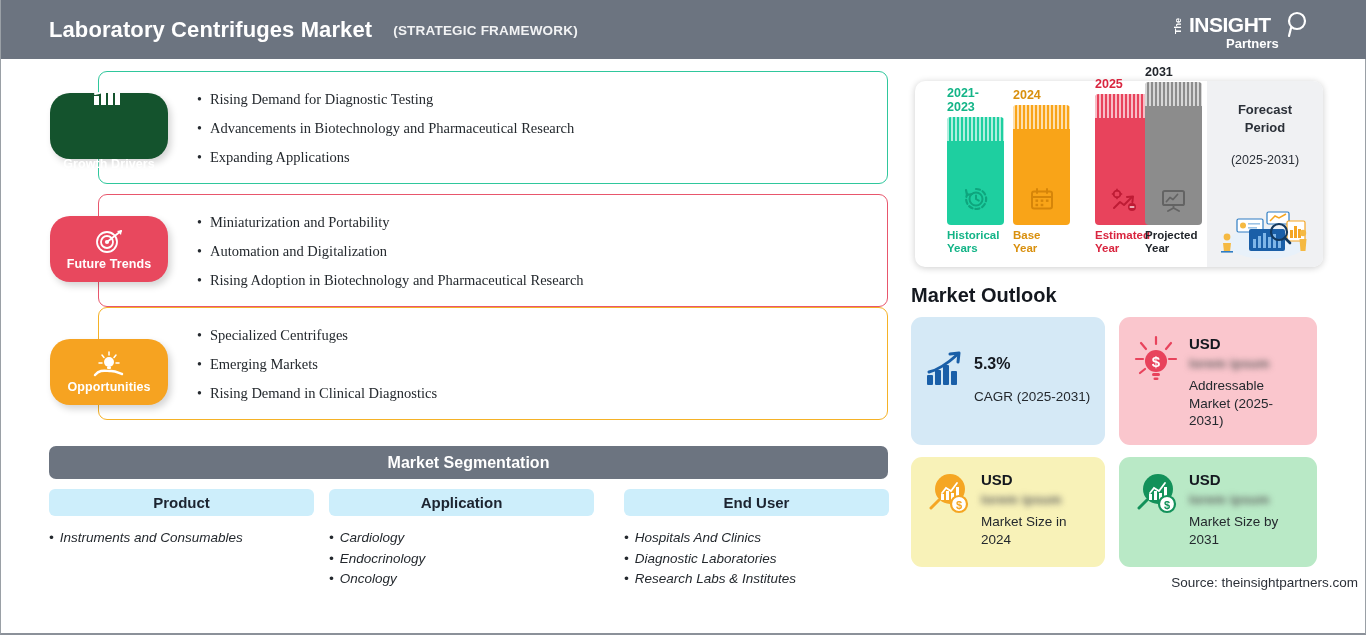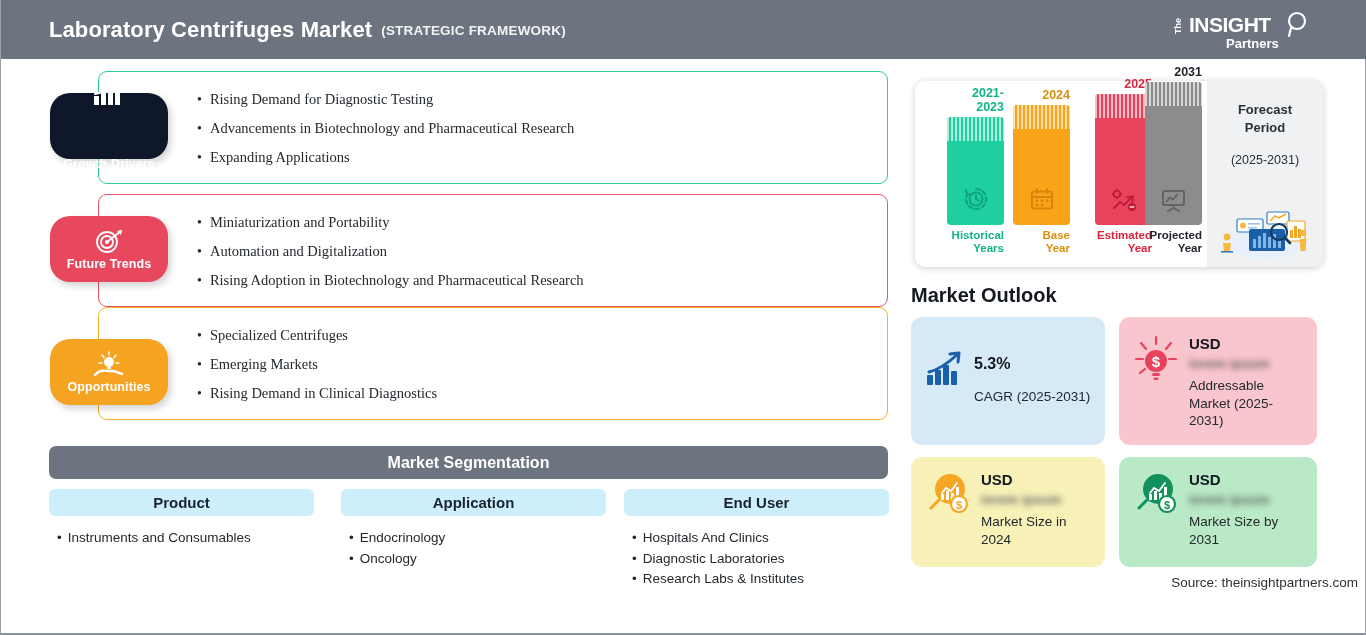--- a/index.html
+++ b/index.html
@@ -16,21 +16,21 @@
     border-left:1px solid #9aa0a6;
     border-right:1px solid #9aa0a6;
     border-bottom:2px solid #8b9199;
     background:#fff;
   }
 
   
   .header{
     position:absolute;left:0;top:0;width:1366px;height:59px;
     background:#6c7480;
-    display:flex;align-items:center;
+    display:flex;align-items:center;gap:12px;
   }
   .header-title{
     margin-left:48px;
     color:#ffffff;font-size:22px;font-weight:bold;letter-spacing:.1px;
   }
   .header-sub{
     margin-left:9px;color:#f2f3f4;font-size:13.5px;font-weight:bold;
     letter-spacing:.2px;position:relative;top:1px;
   }
   .logo{
@@ -53,58 +53,58 @@
   .bullets li::before{content:"\2022";color:#24292e;margin-right:8px;font-size:14px;}
   .bullets{margin:0;padding:0;}
 
   .badge{
     position:absolute;left:49px;width:118px;height:66px;
     border-radius:20px;color:#fff;
     display:flex;flex-direction:column;align-items:center;justify-content:center;
     box-shadow:3px 4px 7px rgba(0,0,0,.17);
     z-index:3;
   }
-  .badge.b1{top:34px;background:#0f172a;gap:48px;}
+  .badge.b1{top:34px;background:#14532d;gap:48px;}
   .badge.b2{top:157px;background:#e8485e;}
   .badge.b3{top:280px;background:#f6a321;}
   .badge .bi{height:26px;display:flex;align-items:flex-end;}
   .badge .bl{font-size:12.5px;font-weight:bold;margin-top:3px;letter-spacing:.1px;}
 
   
   .seg-head{
     position:absolute;left:48px;top:387px;width:839px;height:33px;
     background:#6c7480;border-radius:7px;
     display:flex;align-items:center;justify-content:center;
     color:#fff;font-size:16px;font-weight:bold;
   }
   .seg-cols{position:absolute;left:48px;top:430px;width:839px;}
   .seg-col{position:absolute;top:0;}
   .seg-col.c1{left:0;width:265px;}
-  .seg-col.c2{left:292px;width:265px;}
+  .seg-col.c2{left:280px;width:265px;}
   .seg-col.c3{left:575px;width:265px;}
   .seg-pill{
     height:27px;background:#cdeefb;border-radius:6px;
     display:flex;align-items:center;justify-content:center;
     color:#1c2430;font-size:15px;font-weight:bold;
   }
-  .seg-list{margin:8px;padding:0;margin-top:12px;}
+  .seg-list{margin:0;padding:0;margin-top:12px;font-style:italic;}
   .seg-list li{list-style:none;font-size:13.5px;color:#24292e;line-height:20.5px;white-space:nowrap;}
   .seg-list li::before{content:"\2022";margin-right:6px;}
 
   
   .right{position:absolute;left:905px;top:59px;width:461px;height:576px;}
 
   .tl-card{
     position:absolute;left:9px;top:22px;width:408px;height:186px;
     background:#fff;border-radius:10px;
     box-shadow:0 1px 7px rgba(0,0,0,.20);
     box-sizing:border-box;
   }
   .tl-bars{position:absolute;left:14px;top:0;width:270px;height:186px;}
-  .bar-wrap{position:absolute;bottom:12px;width:57px;text-align:right;}
+  .bar-wrap{position:absolute;bottom:12px;width:57px;text-align:left;}
   .bar-wrap.w1{left:18px;}
   .bar-wrap.w2{left:84px;}
   .bar-wrap.w3{left:158px;padding-left:8px;}
   .bar-wrap.w4{left:216px;}
   .bar-year{font-size:12.5px;font-weight:bold;margin-bottom:3px;}
   .bar{
     width:57px;border-radius:4px;position:relative;overflow:hidden;
     display:flex;align-items:flex-end;justify-content:center;
   }
   .bar .stripes{
@@ -247,20 +247,21 @@
     <div class="seg-cols">
       <div class="seg-col c1">
         <div class="seg-pill">Product</div>
         <ul class="seg-list">
           <li>Instruments and Consumables</li>
         </ul>
       </div>
       <div class="seg-col c2">
         <div class="seg-pill">Application</div>
         <ul class="seg-list">
+          <li>Cardiology</li>
           <li>Endocrinology</li>
           <li>Oncology</li>
         </ul>
       </div>
       <div class="seg-col c3">
         <div class="seg-pill">End User</div>
         <ul class="seg-list">
           <li>Hospitals And Clinics</li>
           <li>Diagnostic Laboratories</li>
           <li>Research Labs &amp; Institutes</li>

